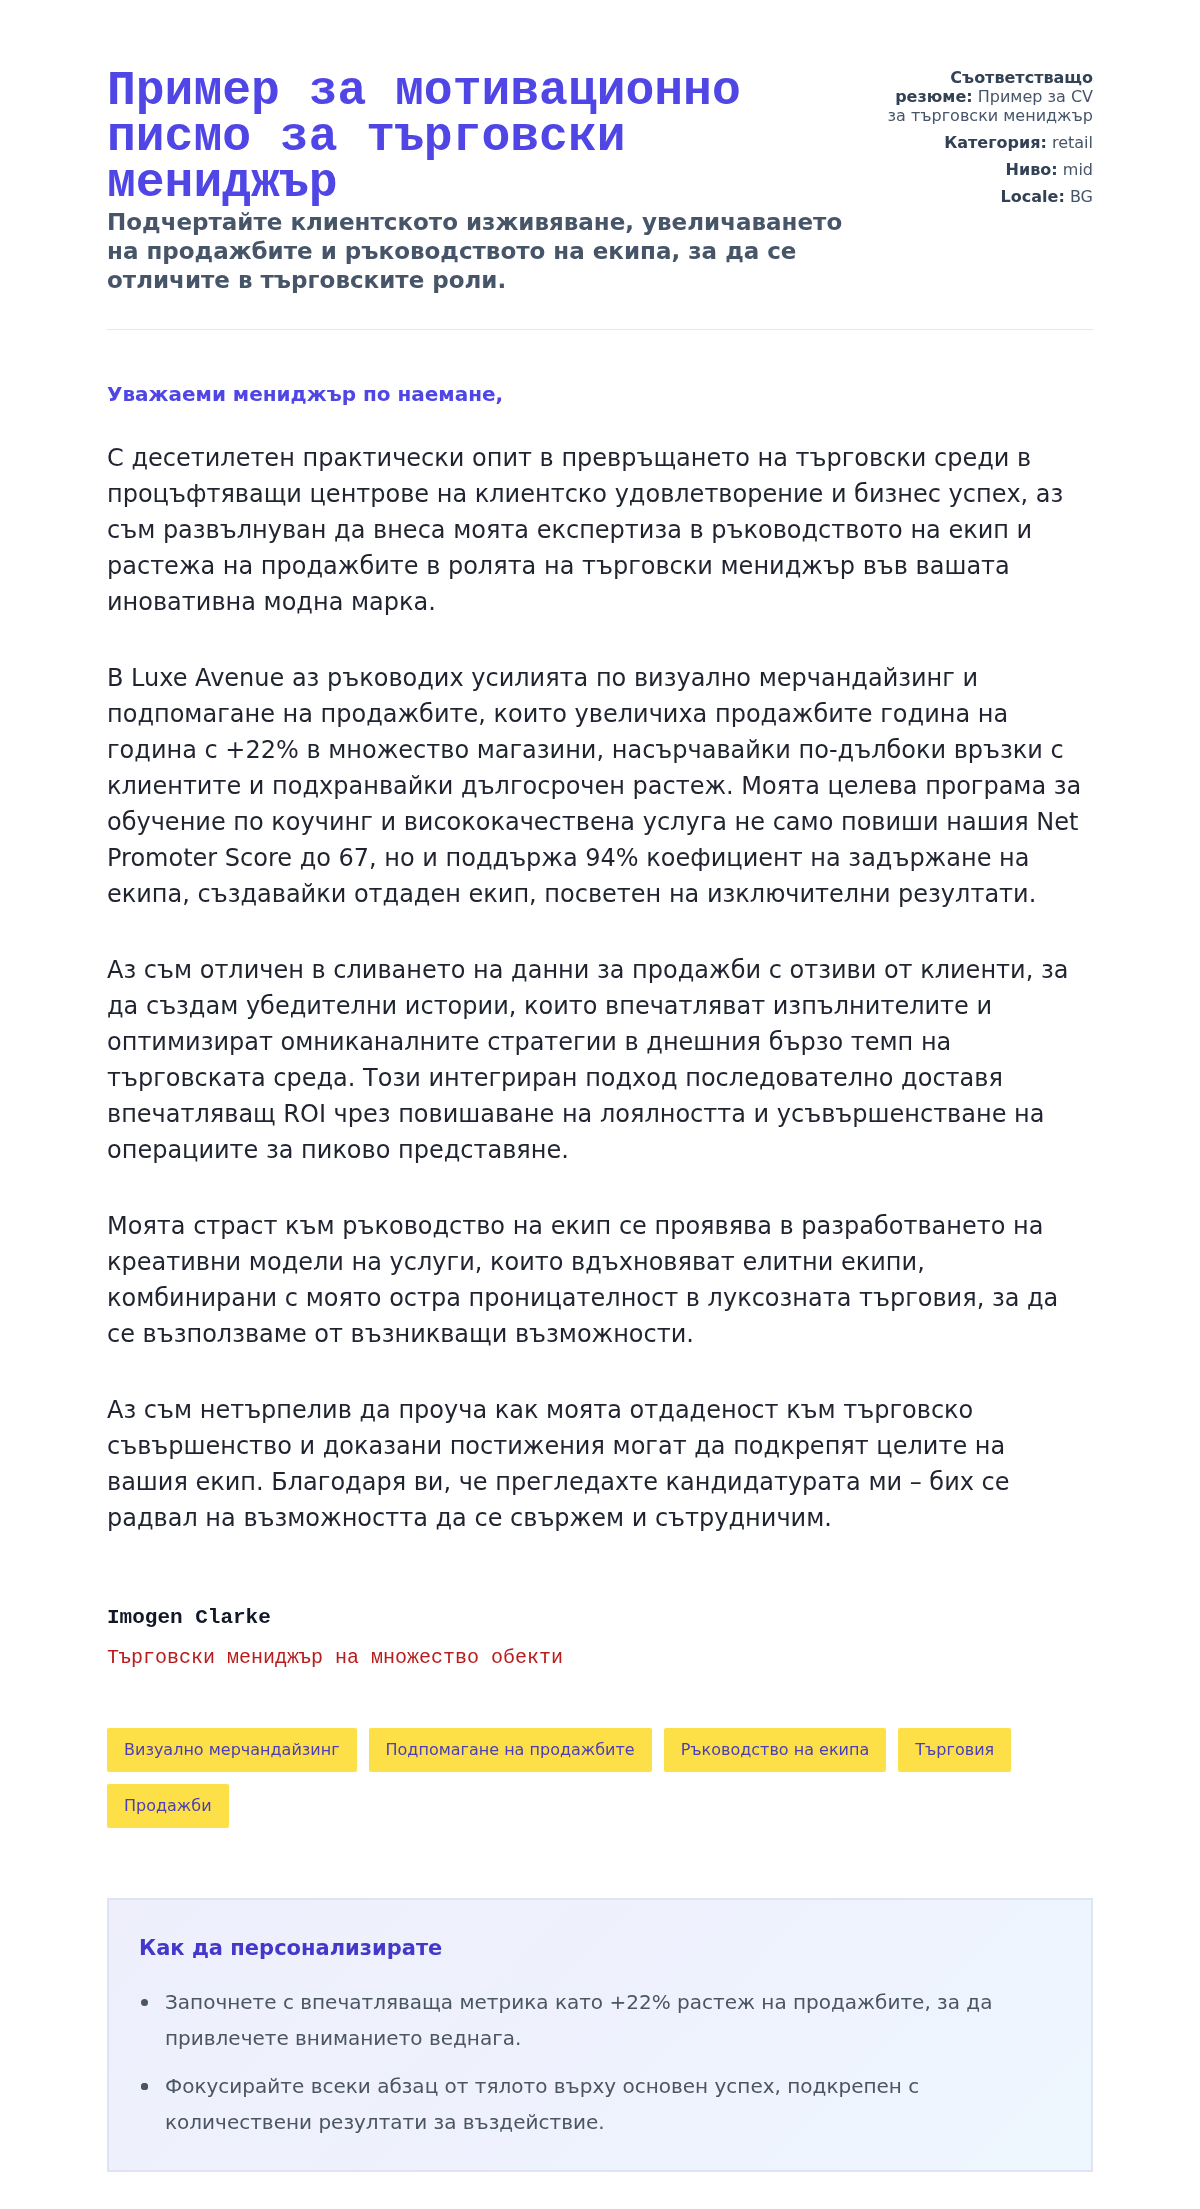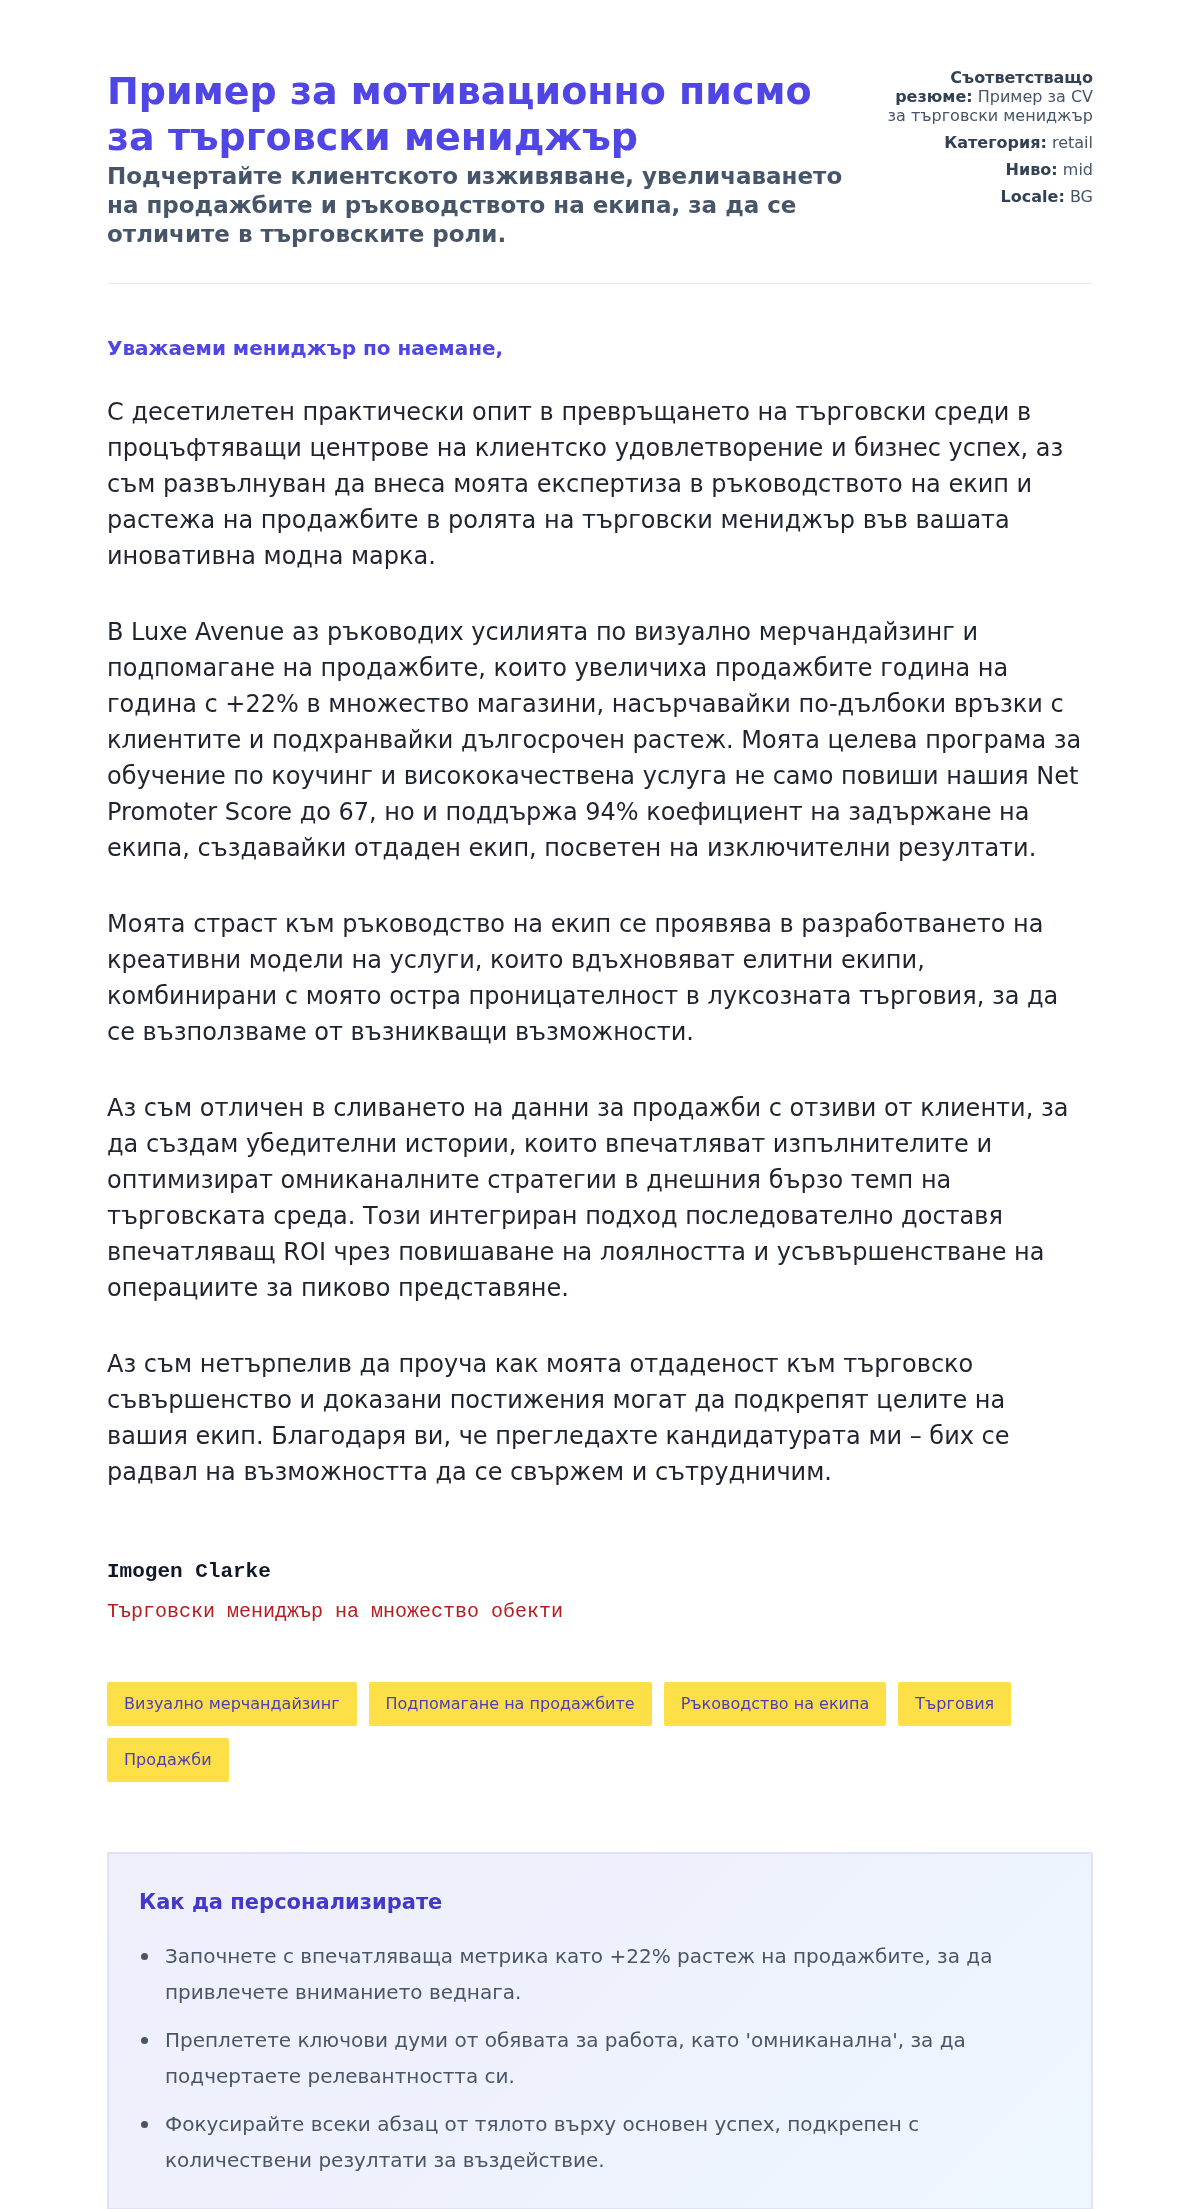--- a/index.html
+++ b/index.html
@@ -17,24 +17,25 @@
   }
   .header {
     display: flex;
     justify-content: space-between;
     align-items: flex-start;
     padding-bottom: 34px;
     border-bottom: 1px solid #e5e7eb;
   }
   .header-left { width: 750px; }
   .title {
-    font-size: 38px;
+    font-size: 48px;
     line-height: 46px;
     font-weight: 700;
     color: #4f46e5;
+    font-family: Liberation Mono, monospace;
   }
   .subtitle {
     font-size: 23px;
     line-height: 29px;
     font-weight: 700;
     color: #475569;
     margin-top: 2px;
   }
   .meta {
     width: 220px;
@@ -150,22 +151,22 @@
         <span class="meta-label">Locale:</span>
         <span>BG</span>
       </div>
     </div>
   </header>
 
   <section>
     <p class="salutation">Уважаеми мениджър по наемане,</p>
     <p class="paragraph">С десетилетен практически опит в превръщането на търговски среди в процъфтяващи центрове на клиентско удовлетворение и бизнес успех, аз съм развълнуван да внеса моята експертиза в ръководството на екип и растежа на продажбите в ролята на търговски мениджър във вашата иновативна модна марка.</p>
     <p class="paragraph">В Luxe Avenue аз ръководих усилията по визуално мерчандайзинг и подпомагане на продажбите, които увеличиха продажбите година на година с +22% в множество магазини, насърчавайки по-дълбоки връзки с клиентите и подхранвайки дългосрочен растеж. Моята целева програма за обучение по коучинг и висококачествена услуга не само повиши нашия Net Promoter Score до 67, но и поддържа 94% коефициент на задържане на екипа, създавайки отдаден екип, посветен на изключителни резултати.</p>
+    <p class="paragraph">Аз съм отличен в сливането на данни за продажби с отзиви от клиенти, за да създам убедителни истории, които впечатляват изпълнителите и оптимизират омниканалните стратегии в днешния бързо темп на търговската среда. Този интегриран подход последователно доставя впечатляващ ROI чрез повишаване на лоялността и усъвършенстване на операциите за пиково представяне.</p>
     <p class="paragraph">Моята страст към ръководство на екип се проявява в разработването на креативни модели на услуги, които вдъхновяват елитни екипи, комбинирани с моято остра проницателност в луксозната търговия, за да се възползваме от възникващи възможности.</p>
-    <p class="paragraph">Аз съм отличен в сливането на данни за продажби с отзиви от клиенти, за да създам убедителни истории, които впечатляват изпълнителите и оптимизират омниканалните стратегии в днешния бързо темп на търговската среда. Този интегриран подход последователно доставя впечатляващ ROI чрез повишаване на лоялността и усъвършенстване на операциите за пиково представяне.</p>
     <p class="paragraph">Аз съм нетърпелив да проуча как моята отдаденост към търговско съвършенство и доказани постижения могат да подкрепят целите на вашия екип. Благодаря ви, че прегледахте кандидатурата ми – бих се радвал на възможността да се свържем и сътрудничим.</p>
 
     <div class="signature">
       <div class="sig-name">Imogen Clarke</div>
       <div class="sig-title">Търговски мениджър на множество обекти</div>
     </div>
   </section>
 
   <div class="tags">
     <span class="tag">Визуално мерчандайзинг</span>
@@ -177,21 +178,20 @@
 
   <aside class="tips">
     <h3 class="tips-title">Как да персонализирате</h3>
     <ul class="tips-list">
       <li class="tips-item">
         <span class="bullet"></span>
         <span>Започнете с впечатляваща метрика като +22% растеж на продажбите, за да привлечете вниманието веднага.</span>
       </li>
       <li class="tips-item">
         <span class="bullet"></span>
-        <span>Преплетете ключови думи от обявата за работа, като 'омниканална', за да подчертаете релевантността си.</span>
       </li>
       <li class="tips-item">
         <span class="bullet"></span>
         <span>Фокусирайте всеки абзац от тялото върху основен успех, подкрепен с количествени резултати за въздействие.</span>
       </li>
     </ul>
   </aside>
 
 </div>
 

